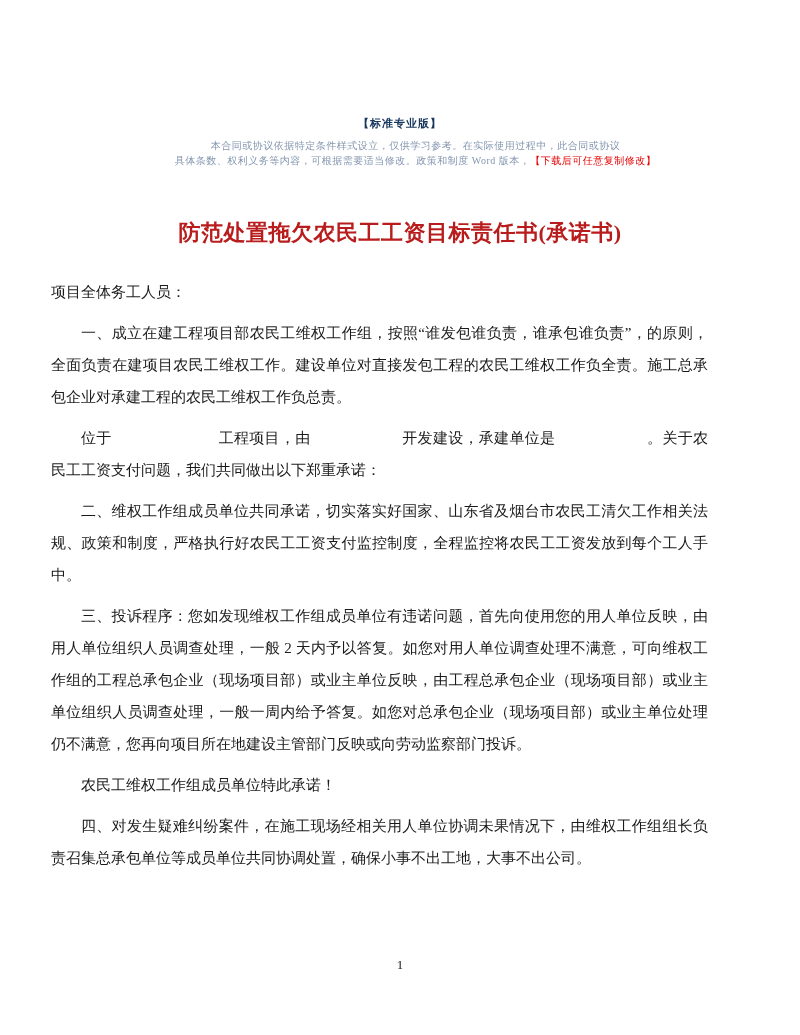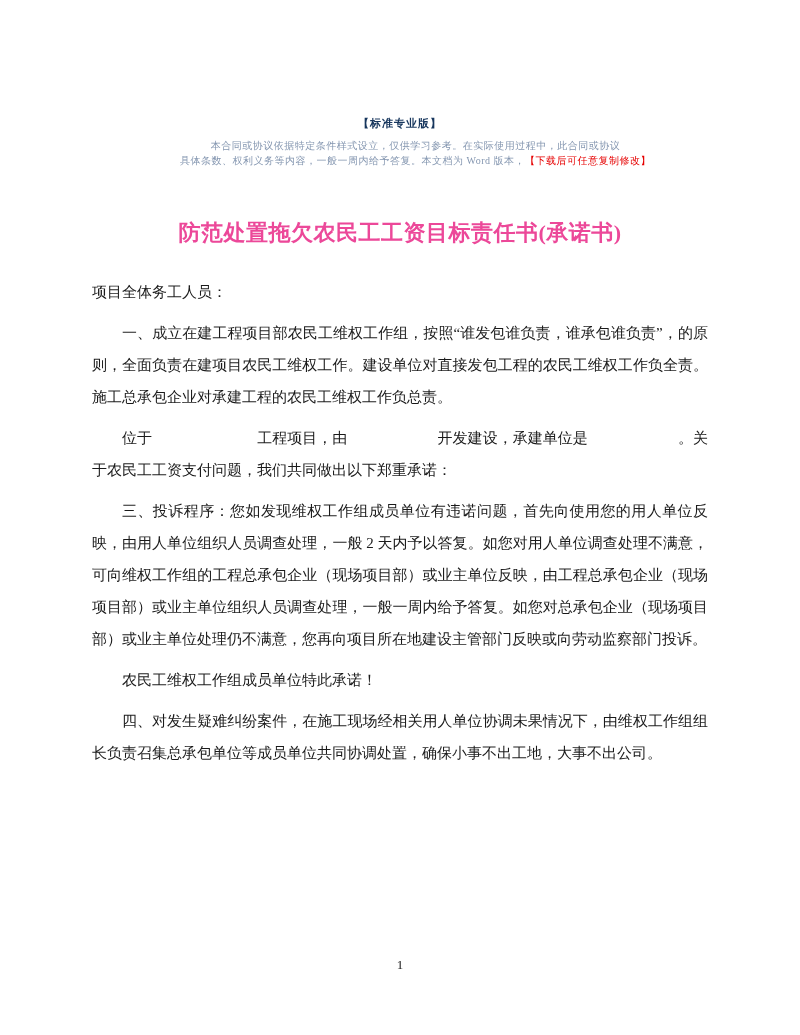--- a/index.html
+++ b/index.html
@@ -38,25 +38,25 @@
   }
   .red {
     color: #e60000;
     font-weight: normal;
   }
   .title {
     margin: 50px 95px 28px 95px;
     text-align: center;
     font-size: 22px;
     font-weight: bold;
-    color: #ec4899;
+    color: #b91c1c;
     letter-spacing: 0.5px;
   }
   .body-text {
-    padding: 0 92px 0 92px;
+    padding: 0 92px 0 51px;
     font-size: 15px;
     line-height: 32px;
     text-align: justify;
   }
   .body-text p {
     margin: 0 0 9px 0;
     text-indent: 2em;
   }
   .body-text p.no-indent {
     text-indent: 0;
@@ -73,30 +73,31 @@
 </style>
 </head>
 <body>
 
 <div class="page">
 
   <div class="doc-header">
     <div class="badge">【标准专业版】</div>
     <div class="disclaimer">本合同或协议依据特定条件样式设立，仅供学习参考。在实际使用过程中，此合同或协议</div>
     <div class="disclaimer">
-      <span>具体条数、权利义务等内容，一般一周内给予答复。本文档为 Word 版本，</span><span class="red">【下载后可任意复制修改】</span>
+      <span>具体条数、权利义务等内容，可根据需要适当修改。政策和制度 Word 版本，</span><span class="red">【下载后可任意复制修改】</span>
     </div>
   </div>
 
   <h1 class="title">防范处置拖欠农民工工资目标责任书(承诺书)</h1>
 
   <div class="body-text">
     <p class="no-indent">项目全体务工人员：</p>
     <p>一、成立在建工程项目部农民工维权工作组，按照“谁发包谁负责，谁承包谁负责”，的原则，全面负责在建项目农民工维权工作。建设单位对直接发包工程的农民工维权工作负全责。施工总承包企业对承建工程的农民工维权工作负总责。</p>
     <p>位于　　　　　　　工程项目，由　　　　　　开发建设，承建单位是　　　　　　。关于农民工工资支付问题，我们共同做出以下郑重承诺：</p>
+    <p>二、维权工作组成员单位共同承诺，切实落实好国家、山东省及烟台市农民工清欠工作相关法规、政策和制度，严格执行好农民工工资支付监控制度，全程监控将农民工工资发放到每个工人手中。</p>
     <p>三、投诉程序：您如发现维权工作组成员单位有违诺问题，首先向使用您的用人单位反映，由用人单位组织人员调查处理，一般 2 天内予以答复。如您对用人单位调查处理不满意，可向维权工作组的工程总承包企业（现场项目部）或业主单位反映，由工程总承包企业（现场项目部）或业主单位组织人员调查处理，一般一周内给予答复。如您对总承包企业（现场项目部）或业主单位处理仍不满意，您再向项目所在地建设主管部门反映或向劳动监察部门投诉。</p>
     <p>农民工维权工作组成员单位特此承诺！</p>
     <p>四、对发生疑难纠纷案件，在施工现场经相关用人单位协调未果情况下，由维权工作组组长负责召集总承包单位等成员单位共同协调处置，确保小事不出工地，大事不出公司。</p>
   </div>
 
   <div class="page-number">1</div>
 
 </div>
 
 </body></html>

